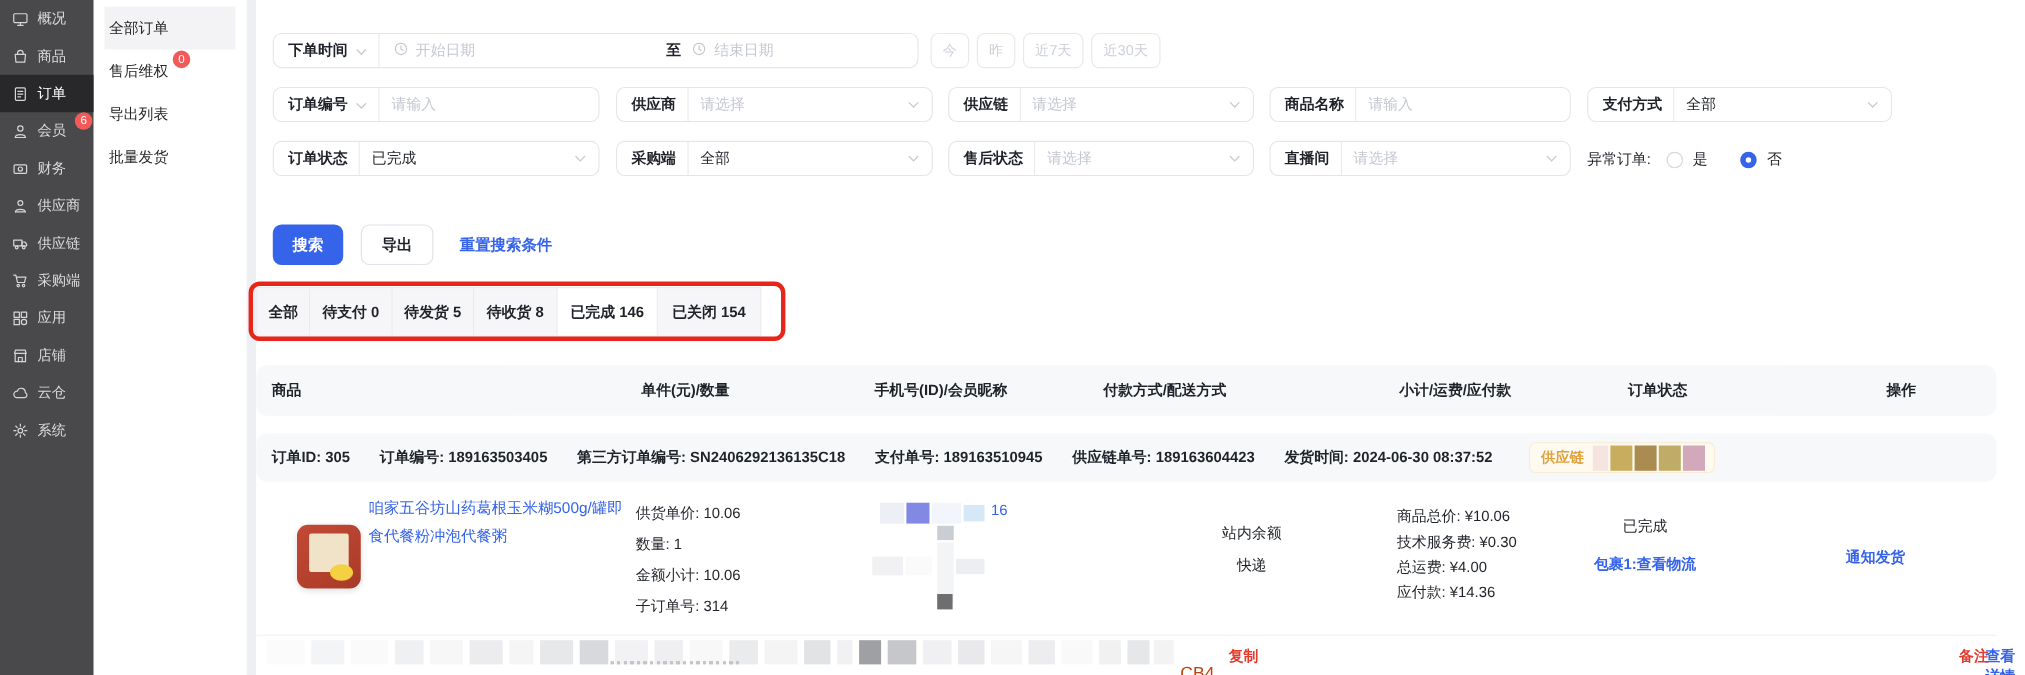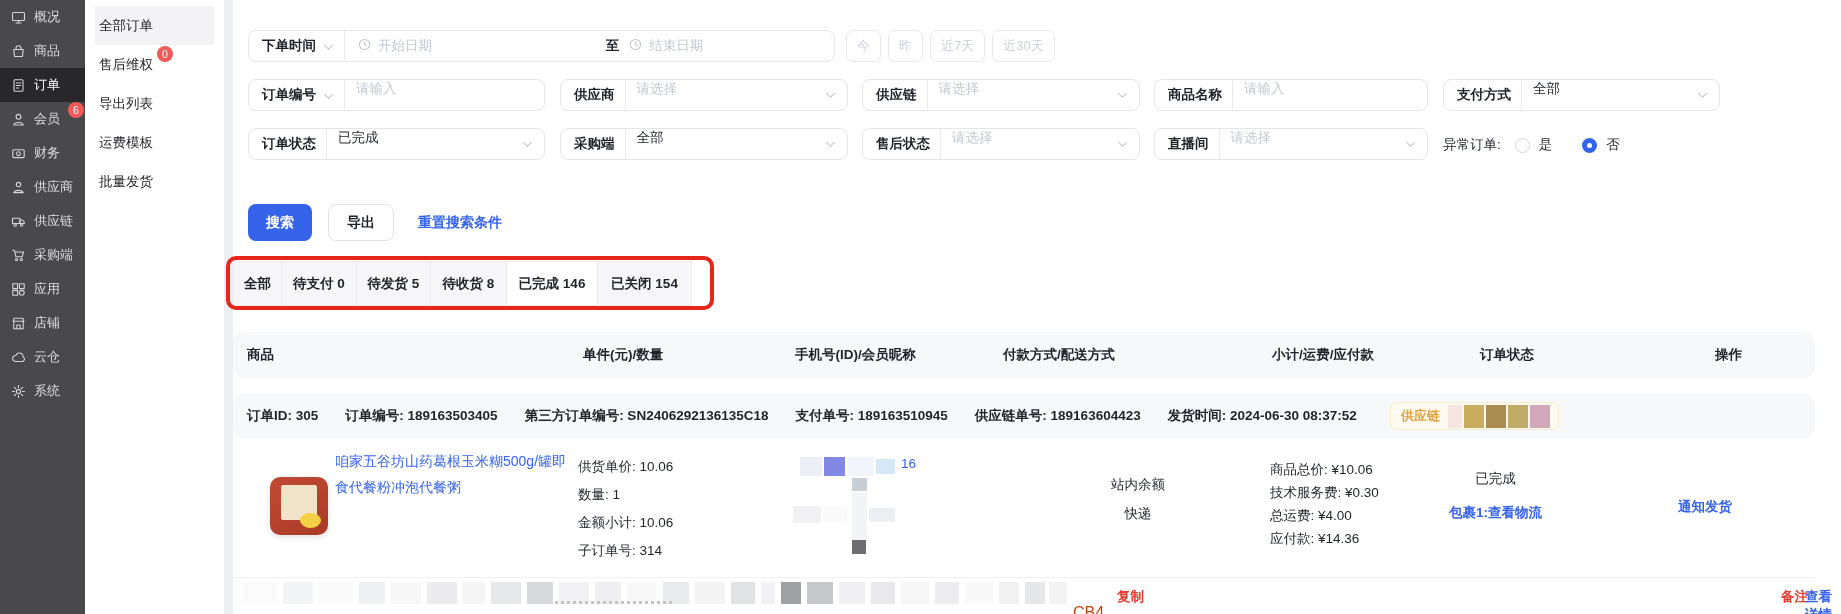--- a/index.html
+++ b/index.html
@@ -22,21 +22,21 @@
   font-size:13.5px;color:#26262a;cursor:pointer}
 .sub-item.active{background:#f3f3f5}
 .sub-item .badge{left:62px;top:1px}
 .gutter{position:absolute;left:224px;top:0;width:9px;height:614px;background:#edeff2}
 
 .main{position:absolute;left:233px;top:0;width:1608px;height:614px;background:#fff}
 .fgroup{position:absolute;height:32px;border:1px solid #e3e5e9;border-radius:8px;background:#fff;
   display:flex;align-items:stretch;font-size:13.5px;cursor:pointer}
 .flabel{display:flex;align-items:center;gap:7px;padding:0 10px 0 13px;color:#1f2329;font-weight:600;white-space:nowrap}
 .fdiv{width:1px;background:#e9eaee}
-.fbody{flex:1;display:flex;gap:7px;padding:0 11px;min-width:0}
+.fbody{flex:1;display:flex;align-items:center;gap:7px;padding:0 11px;min-width:0}
 .ph{color:#c3c8d1;white-space:nowrap}
 .val{color:#1f2329;white-space:nowrap}
 .chev{margin-left:auto;flex:none;display:flex;align-items:center}
 .dstart{display:flex;align-items:center;gap:7px;padding-left:13px;flex:1.2}
 .dend{display:flex;align-items:center;gap:7px;padding-left:8px;flex:1}
 .to{display:flex;align-items:center;color:#1f2329;font-weight:600;padding:0 2px}
 .quick{position:absolute;display:flex;gap:7px}
 .qbtn{height:32px;border:1px solid #e6e8ec;border-radius:7px;background:#fff;color:#ccd0d8;font-size:13px;
   display:flex;align-items:center;justify-content:center;padding:0 10px;cursor:pointer;white-space:nowrap}
 .radio-row{position:absolute;display:flex;align-items:center;font-size:13.5px;color:#1f2329}
@@ -220,23 +220,20 @@
         <span>全部订单</span>
       </div>
       <div class="sub-item">
         <span>售后维权</span>
         <span class="badge">0</span>
       </div>
       <div class="sub-item">
         <span>导出列表</span>
       </div>
       <div class="sub-item">
-        <span>运费模板</span>
-      </div>
-      <div class="sub-item">
         <span>批量发货</span>
       </div>
     </nav>
   <div class="gutter"></div>
 
   <main class="main">
 
     <div class="fgroup" style="left:15px;top:30px;width:587px">
       <div class="flabel">
         <span>下单时间</span>

